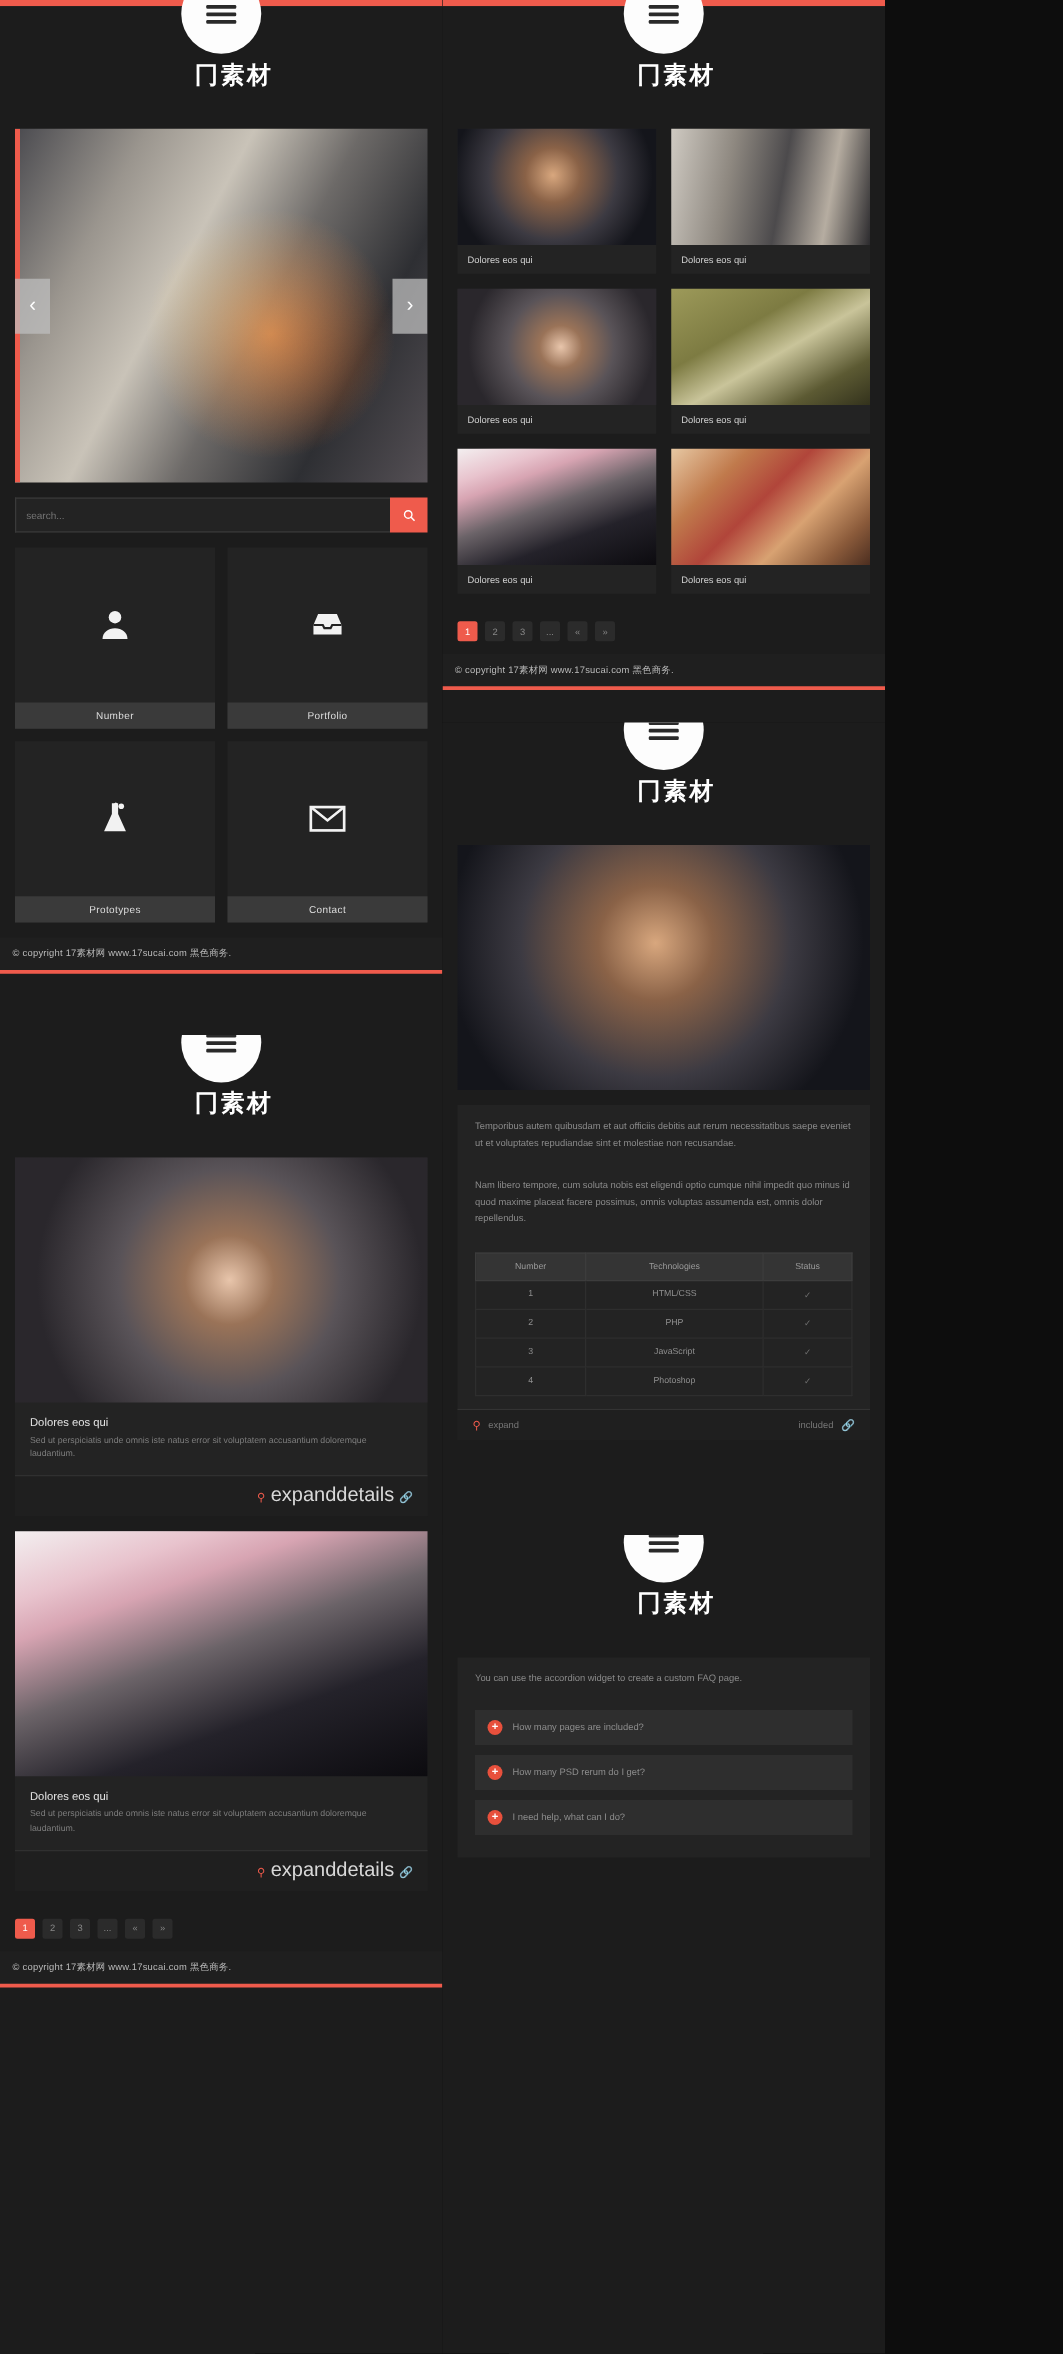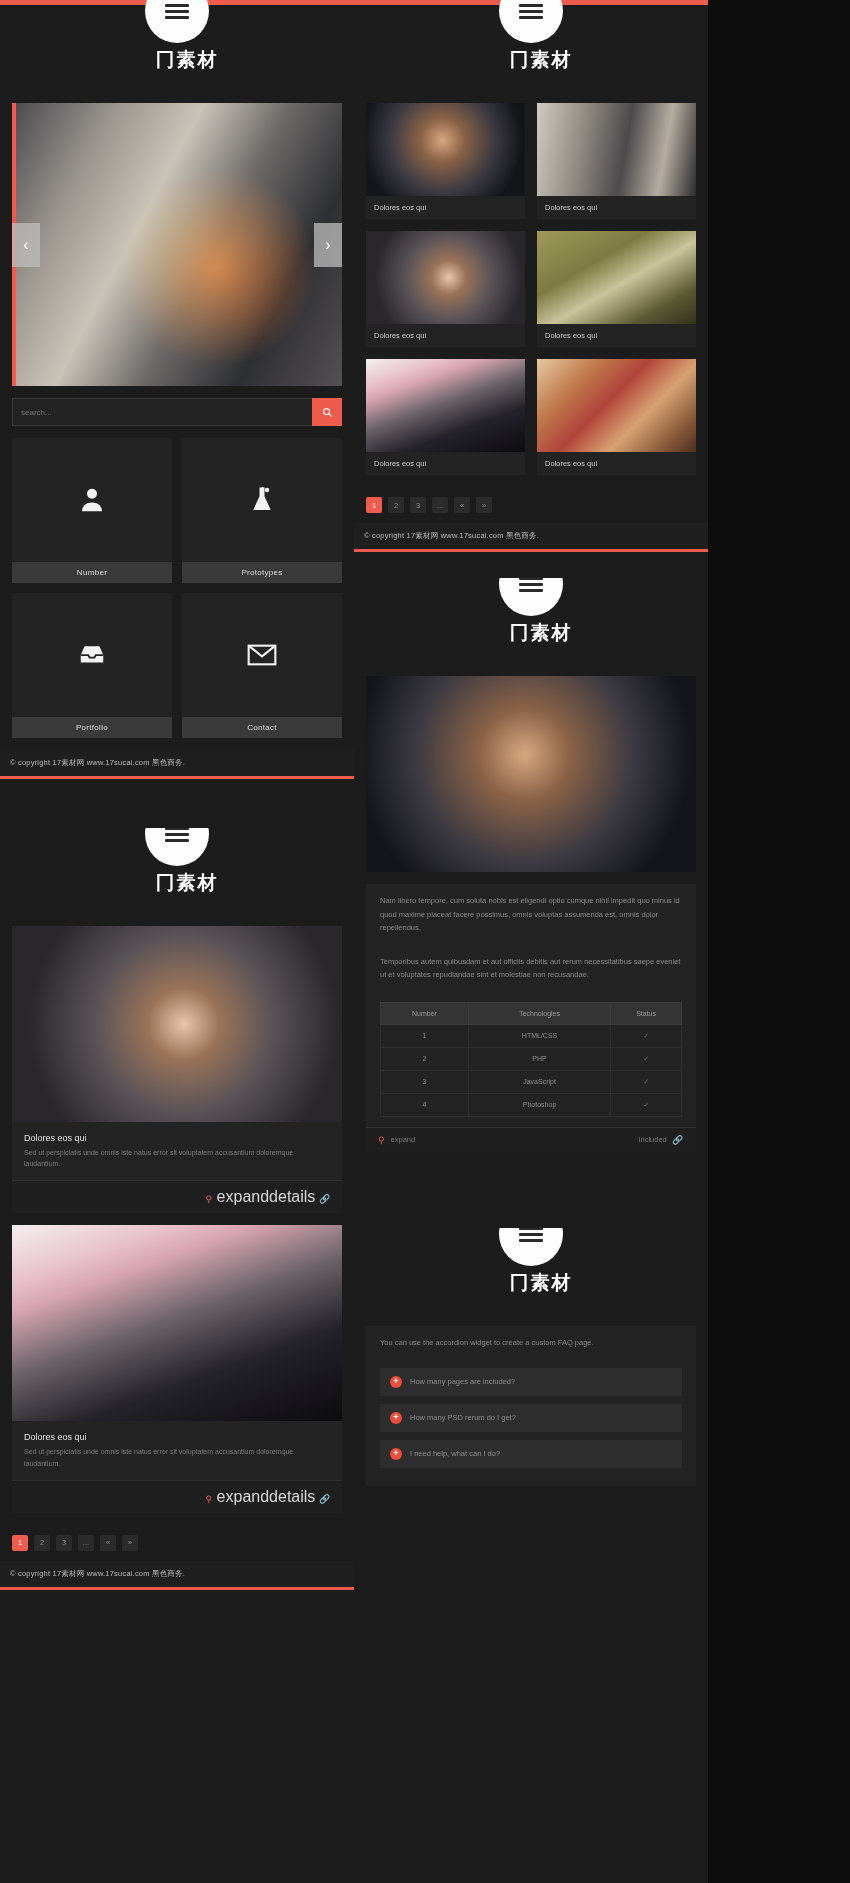--- a/index.html
+++ b/index.html
@@ -211,35 +211,35 @@
           <svg width="30" height="30" viewBox="0 0 24 24">
               <circle cx="12" cy="7" r="4"></circle>
               <path d="M4 21c0-4.4 3.6-7 8-7s8 2.6 8 7z"></path>
             </svg>
         </div>
         <div class="cap">Number</div>
       </div>
       <div class="tile">
         <div class="ico">
           <svg width="30" height="30" viewBox="0 0 24 24">
+              <path d="M3 12l3-7h12l3 7v6H3z"></path>
+              <path d="M3 12h6l1 2h4l1-2h6" fill="none" stroke="#232323" stroke-width="1.4"></path>
+            </svg>
+        </div>
+        <div class="cap">Portfolio</div>
+      </div>
+      <div class="tile">
+        <div class="ico">
+          <svg width="30" height="30" viewBox="0 0 24 24">
               <path d="M10 2h4v7l5 11H5l5-11z"></path>
               <circle cx="16" cy="4" r="1.8"></circle>
               <circle cx="12.5" cy="2.6" r="1"></circle>
             </svg>
         </div>
         <div class="cap">Prototypes</div>
-      </div>
-      <div class="tile">
-        <div class="ico">
-          <svg width="30" height="30" viewBox="0 0 24 24">
-              <path d="M3 12l3-7h12l3 7v6H3z"></path>
-              <path d="M3 12h6l1 2h4l1-2h6" fill="none" stroke="#232323" stroke-width="1.4"></path>
-            </svg>
-        </div>
-        <div class="cap">Portfolio</div>
       </div>
       <div class="tile">
         <div class="ico">
           <svg width="32" height="32" viewBox="0 0 24 24">
               <rect x="2" y="5" width="20" height="14" fill="none" stroke="#f2f2f2" stroke-width="1.6"></rect>
               <path d="M2 5l10 8 10-8" fill="none" stroke="#f2f2f2" stroke-width="1.6"></path>
             </svg>
         </div>
         <div class="cap">Contact</div>
       </div>
@@ -308,22 +308,22 @@
             <i></i>
             <i></i>
           </span>
       </div>
       <div class="brand">冂素材</div>
     </div>
 
     <div class="hero img-singer"></div>
 
     <div class="box">
+      <p>Temporibus autem quibusdam et aut officiis debitis aut rerum necessitatibus saepe eveniet ut et voluptates repudiandae sint et molestiae non recusandae.</p>
       <p>Nam libero tempore, cum soluta nobis est eligendi optio cumque nihil impedit quo minus id quod maxime placeat facere possimus, omnis voluptas assumenda est, omnis dolor repellendus.</p>
-      <p>Temporibus autem quibusdam et aut officiis debitis aut rerum necessitatibus saepe eveniet ut et voluptates repudiandae sint et molestiae non recusandae.</p>
       <table>
         <tbody>
             <tr>
           <th>Number</th>
           <th>Technologies</th>
           <th>Status</th>
         </tr>
         <tr>
           <td>1</td>
           <td>HTML/CSS</td>

